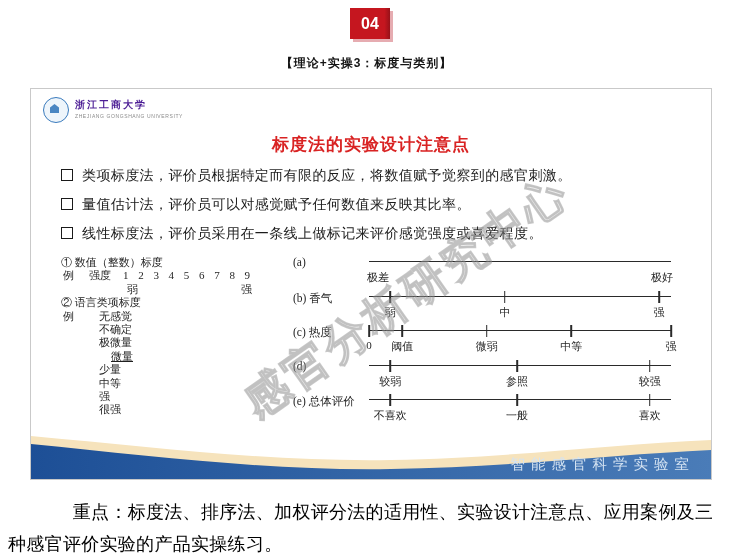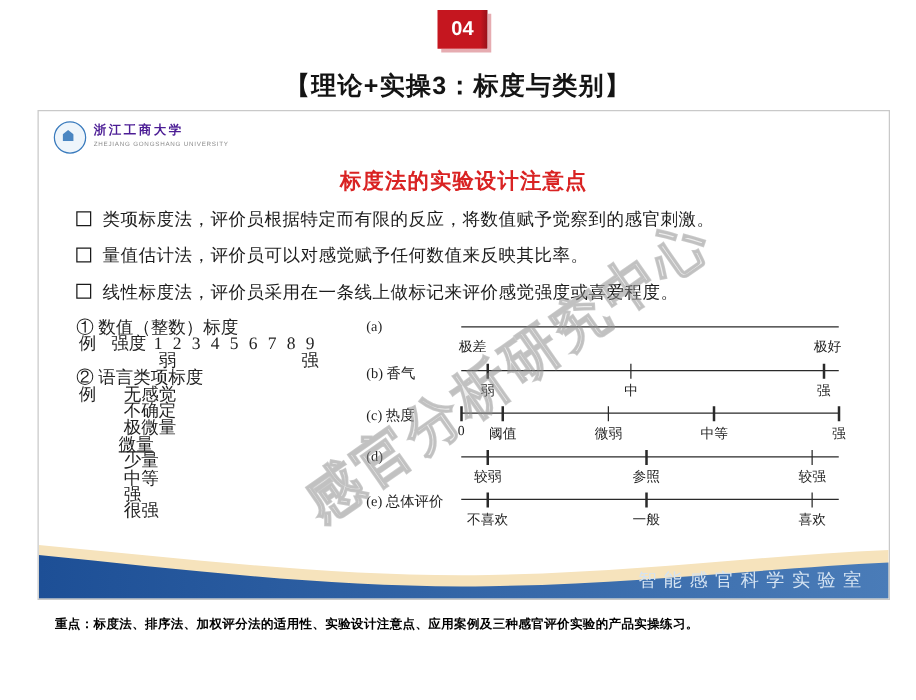--- a/index.html
+++ b/index.html
@@ -11,21 +11,21 @@
   
   .num-badge{
     position:absolute;left:350px;top:8px;width:40px;height:31px;
     background:linear-gradient(90deg,#C5161F 0%,#C5161F 86%,#971119 100%);
     box-shadow:3px 3px 0 #E6ACB1;
     display:flex;align-items:center;justify-content:center;
     color:#ffffff;font-weight:bold;font-size:16px;
   }
   .main-title{
     position:absolute;left:0;top:55px;width:733px;text-align:center;
-    font-size:20px;font-weight:bold;color:#141414;letter-spacing:1px;
+    font-size:12px;font-weight:bold;color:#141414;letter-spacing:1px;
   }
   
   .slide{
     position:absolute;left:30px;top:88px;width:680px;height:390px;
     background:#ffffff;border:1px solid #c9c9c9;overflow:hidden;
   }
   .logo-row{position:absolute;left:12px;top:8px;display:flex;align-items:flex-start;gap:6px;}
   .emblem{
     width:24px;height:24px;border-radius:50%;border:1.5px solid #3a7bbd;
     background:#eef5fb;position:relative;flex:0 0 auto;
@@ -50,21 +50,21 @@
   .bullet-row{display:flex;align-items:flex-start;margin-bottom:10px;}
   .checkbox{
     flex:0 0 auto;width:10px;height:10px;border:1.7px solid #1a1a1a;
     margin:3px 9px 0 0;background:#fff;
   }
   .bullet-text{font-size:14px;color:#1c1c1c;letter-spacing:0.4px;line-height:19px;}
   
   .diagram-left{
     position:absolute;left:30px;top:167px;width:238px;
     font-family:"Liberation Serif","DejaVu Serif",serif;
-    font-size:14px;color:#1f1f1f;line-height:13.4px;
+    font-size:11px;color:#1f1f1f;line-height:13.4px;
   }
   .dl-line{position:relative;height:13.4px;white-space:nowrap;}
   .dl-abs{position:absolute;top:0;}
   
   .diagram-right{
     position:absolute;left:262px;top:166px;width:414px;
     font-family:"Liberation Serif","DejaVu Serif",serif;
     font-size:11px;color:#1f1f1f;
   }
   .scale-row{position:relative;height:34.5px;}
@@ -84,23 +84,23 @@
   }
   
   .waves{position:absolute;left:0;bottom:0;width:680px;height:50px;}
   .wave-caption{
     position:absolute;right:16px;bottom:5px;
     font-family:"Liberation Serif","DejaVu Serif",serif;
     font-size:14.5px;letter-spacing:6px;color:#D4E3F2;
   }
   
   .footer-note{
-    position:absolute;left:8px;top:484px;width:717px;
-    font-size:10px;line-height:32px;color:#000;
-    text-indent:3.6em;letter-spacing:0.3px;font-weight:bold;
+    position:absolute;left:8px;top:496px;width:717px;
+    font-size:18px;line-height:32px;color:#000;
+    text-indent:3.6em;letter-spacing:0.3px;
   }
 </style>
 </head>
 <body>
 
 <div class="num-badge">04</div>
 
 <div class="main-title">【理论+实操3：标度与类别】</div>
 
 <div class="slide">
@@ -154,21 +154,21 @@
         <span class="dl-abs" style="left: 2px;">例</span>
         <span class="dl-abs" style="left: 38px;">无感觉</span>
       </div>
       <div class="dl-line">
         <span class="dl-abs" style="left: 38px;">不确定</span>
       </div>
       <div class="dl-line">
         <span class="dl-abs" style="left: 38px;">极微量</span>
       </div>
       <div class="dl-line">
-        <span class="dl-abs" style="left: 34px; text-decoration: underline;">微量</span>
+        <span class="dl-abs" style="left: 50px; text-decoration: underline;">微量</span>
       </div>
       <div class="dl-line">
         <span class="dl-abs" style="left: 38px;">少量</span>
       </div>
       <div class="dl-line">
         <span class="dl-abs" style="left: 38px;">中等</span>
       </div>
       <div class="dl-line">
         <span class="dl-abs" style="left: 38px;">强</span>
       </div>

